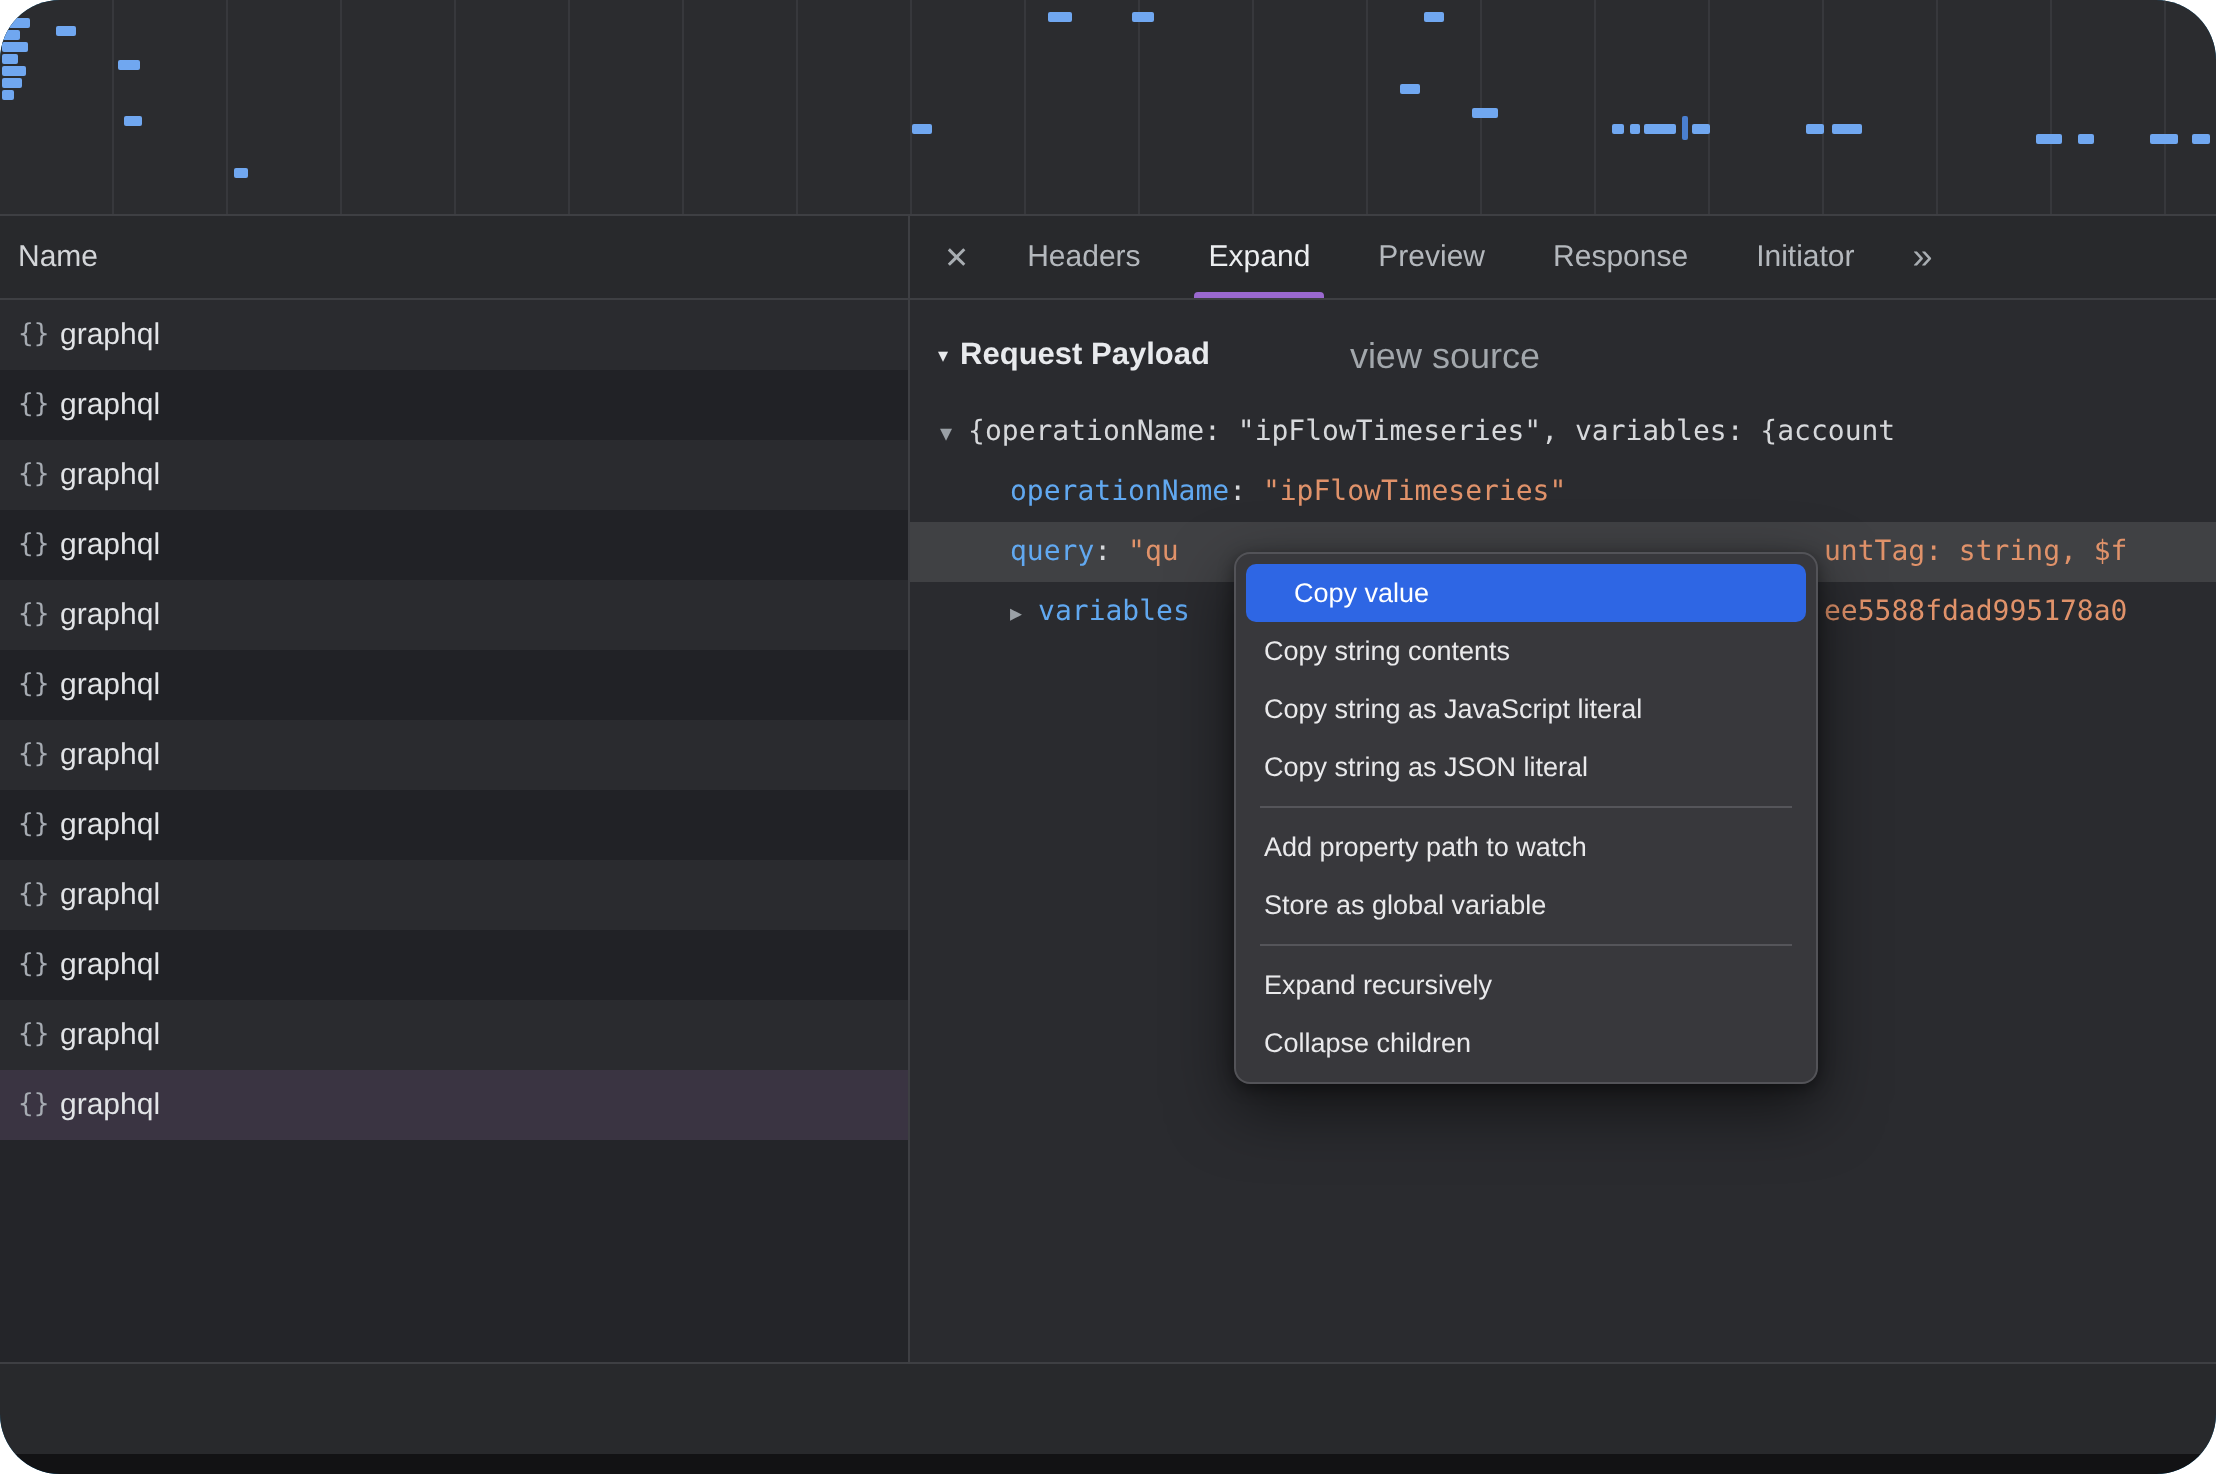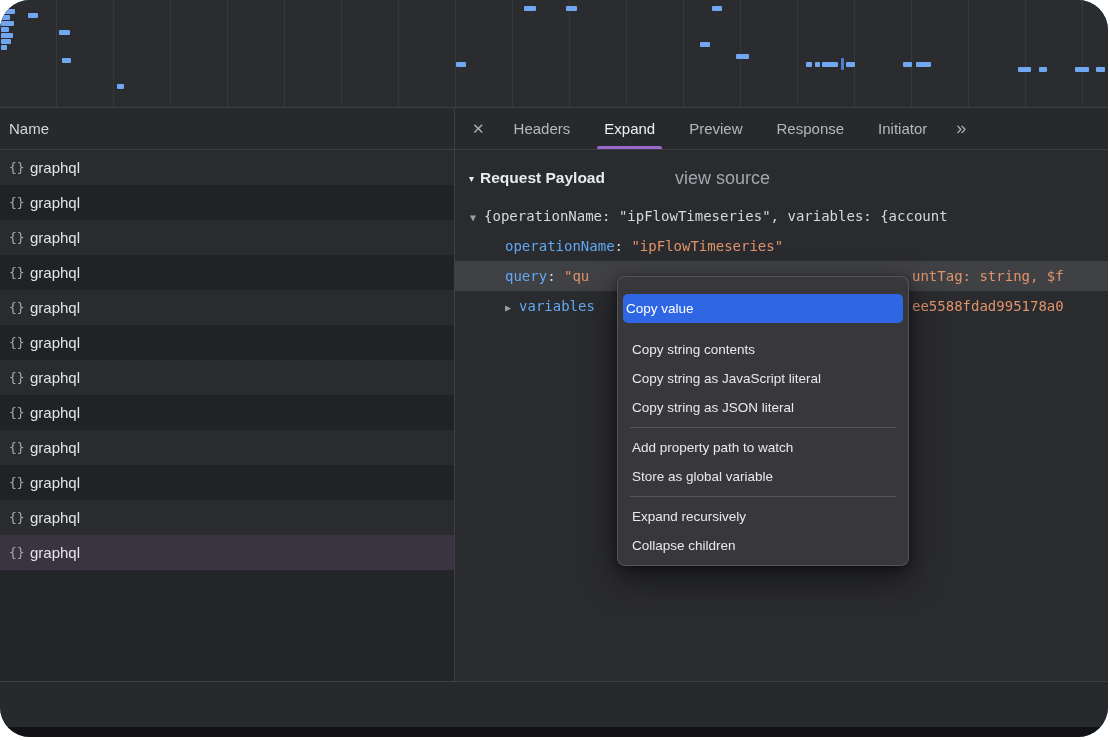--- a/index.html
+++ b/index.html
@@ -64,21 +64,21 @@
   .overflow-frag{position:absolute;left:457px;top:0;}
 
   
   .context-menu{
     position:absolute;left:617px;top:276px;width:292px;box-sizing:border-box;
     background:#38383c;border:1px solid rgba(125,125,130,.4);border-radius:8px;
     box-shadow:0 12px 32px rgba(0,0,0,.55),0 2px 8px rgba(0,0,0,.4);
     padding:5px 0;z-index:10;font-size:13.5px;color:#e9e9eb;
   }
   .menu-item{height:29px;line-height:29px;padding:0 14px;}
-  .menu-item.highlighted{background:var(--menu-highlight);color:#fff;margin:12px 5px;padding:0 3px;border-radius:5px;}
+  .menu-item.highlighted{background:var(--menu-highlight);color:#fff;margin:0 5px;padding:0 24px;border-radius:5px;}
   .menu-sep{height:1px;background:#55555a;margin:5px 12px;}
 </style>
 </head>
 <body style="--accent-underline: #9a68cf; --menu-highlight: #2e66e4; --bar-blue: #70a7f0; --bar-dark: #4a7fd0; --key-blue: #61a8f0; --string-orange: #e0926a;">
 
 <div class="app">
 
   <div class="timeline">
     <div>
         <div class="bar" style="left: 1px; top: 9px; width: 14px;"></div>

